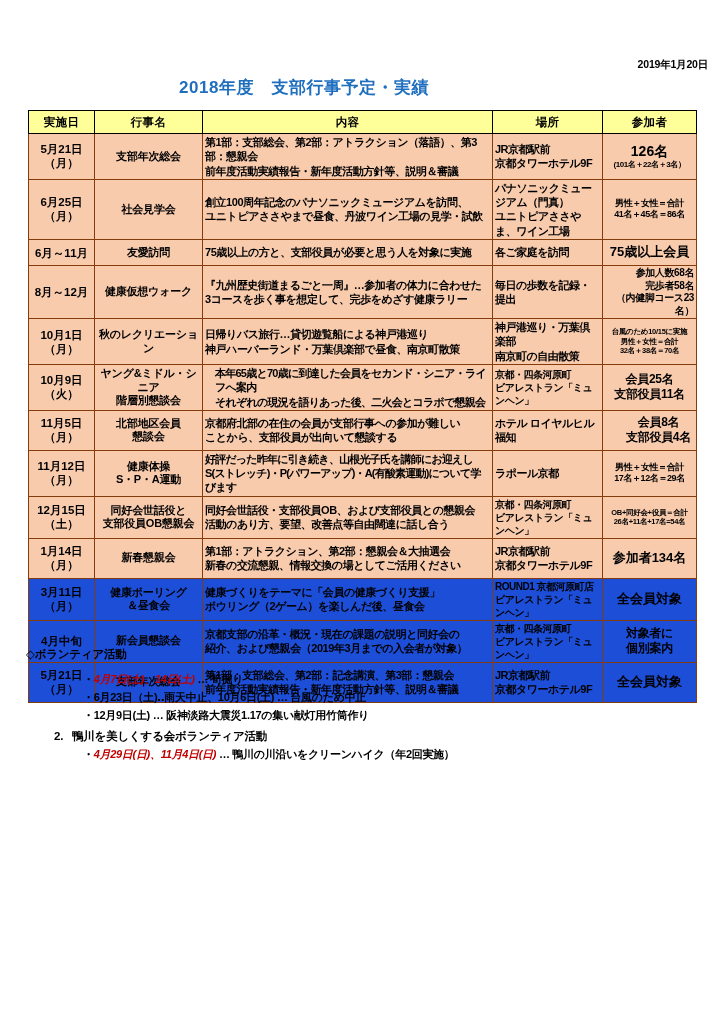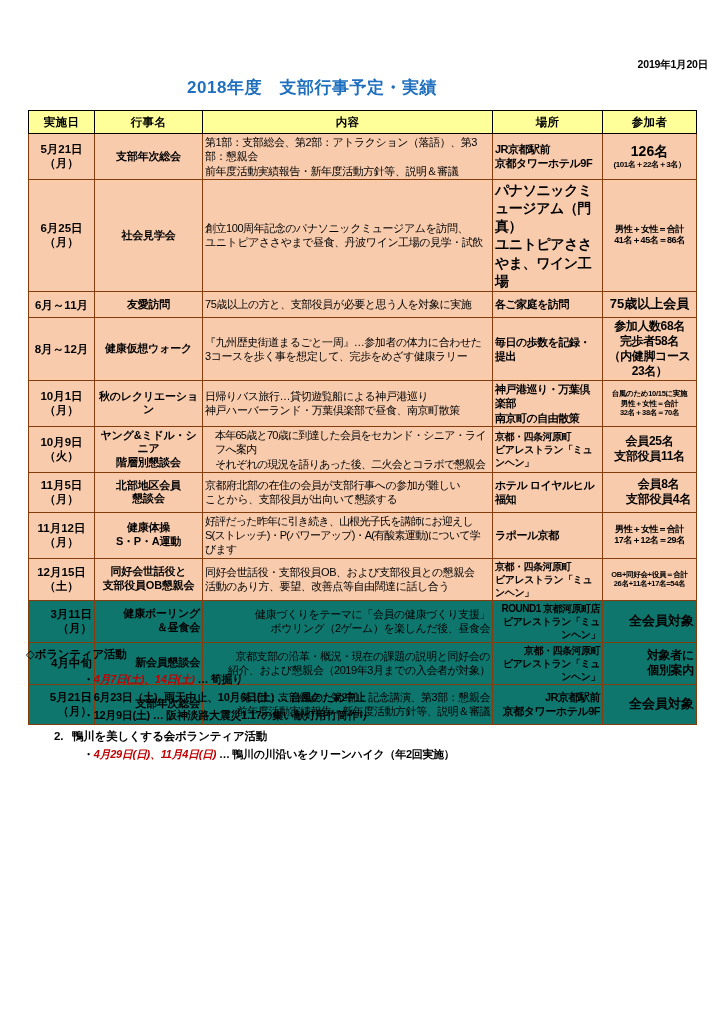--- a/index.html
+++ b/index.html
@@ -32,21 +32,21 @@
     font-size: 10.5px;
     font-weight: bold;
     letter-spacing: -0.2px;
     white-space: nowrap;
   }
 
   
   .doc-title {
     position: absolute;
     top: 76px;
-    left: 8px;
+    left: 0;
     width: 608px;
     text-align: center;
     font-size: 17px;
     font-weight: bold;
     color: #1f6fbf;
     letter-spacing: 0.5px;
     white-space: nowrap;
   }
 
   
@@ -79,41 +79,41 @@
     letter-spacing: 0.3px;
   }
   
   col.c-date    { width: 66px; }
   col.c-name    { width: 108px; }
   col.c-content { width: 290px; }
   col.c-place   { width: 110px; }
   col.c-people  { width: 94px; }
 
   tr.row-past td  { background: #f8cbad; }
-  tr.row-future td { background: #0f766e; text-align: right; }
+  tr.row-future td { background: #1d4ed8; }
 
   td.cell-date {
     text-align: center;
     font-size: 11.5px;
     font-weight: bold;
     line-height: 1.22;
     white-space: pre-line;
   }
   td.cell-name {
     text-align: center;
     font-size: 11px;
     font-weight: bold;
     line-height: 1.25;
     white-space: pre-line;
     letter-spacing: -0.2px;
   }
   td.cell-content {
     text-align: left;
     font-size: 11px;
-    font-weight: normal;
+    font-weight: bold;
     line-height: 1.3;
     white-space: pre-line;
     letter-spacing: -0.45px;
     padding-left: 3px;
   }
   td.cell-place {
     text-align: left;
     font-size: 11px;
     font-weight: bold;
     line-height: 1.3;
@@ -222,39 +222,39 @@
             <td class="cell-place">JR京都駅前
 京都タワーホテル9F</td>
             <td class="cell-people"><span class="p-mix-main">126名</span><span class="p-mix-sub">(101名＋22名＋3名）</span></td>
           </tr>
           <tr class="row-past" style="height: 40px;">
             <td class="cell-date">6月25日
 （月）</td>
             <td class="cell-name">社会見学会</td>
             <td class="cell-content">創立100周年記念のパナソニックミュージアムを訪問、
 ユニトピアささやまで昼食、丹波ワイン工場の見学・試飲</td>
-            <td class="cell-place" style="font-size: 14px;">パナソニックミュージアム（門真）
+            <td class="cell-place" style="font-size: 11px;">パナソニックミュージアム（門真）
 ユニトピアささやま、ワイン工場</td>
             <td class="cell-people p-sm">男性＋女性＝合計
 41名＋45名＝86名</td>
           </tr>
           <tr class="row-past" style="height: 26px;">
             <td class="cell-date">6月～11月</td>
             <td class="cell-name">友愛訪問</td>
             <td class="cell-content">75歳以上の方と、支部役員が必要と思う人を対象に実施</td>
             <td class="cell-place">各ご家庭を訪問</td>
             <td class="cell-people p-lg">75歳以上会員</td>
           </tr>
           <tr class="row-past" style="height: 44px;">
             <td class="cell-date">8月～12月</td>
             <td class="cell-name">健康仮想ウォーク</td>
             <td class="cell-content">『九州歴史街道まるごと一周』…参加者の体力に合わせた
 3コースを歩く事を想定して、完歩をめざす健康ラリー</td>
             <td class="cell-place">毎日の歩数を記録・提出</td>
-            <td class="cell-people p-sm" style="font-size: 12px;">参加人数68名
+            <td class="cell-people p-sm" style="font-size: 10px; text-align: right;">参加人数68名
 完歩者58名
 （内健脚コース23名）</td>
           </tr>
           <tr class="row-past" style="height: 40px;">
             <td class="cell-date">10月1日
 （月）</td>
             <td class="cell-name">秋のレクリエーション</td>
             <td class="cell-content">日帰りバス旅行…貸切遊覧船による神戸港巡り
 神戸ハーバーランド・万葉倶楽部で昼食、南京町散策</td>
             <td class="cell-place">神戸港巡り・万葉倶楽部
@@ -301,20 +301,30 @@
             <td class="cell-date">12月15日
 （土）</td>
             <td class="cell-name">同好会世話役と
 支部役員OB懇親会</td>
             <td class="cell-content">同好会世話役・支部役員OB、および支部役員との懇親会
 活動のあり方、要望、改善点等自由闊達に話し合う</td>
             <td class="cell-place" style="font-size: 10px;">京都・四条河原町
 ビアレストラン「ミュンヘン」</td>
             <td class="cell-people p-xs">OB+同好会+役員＝合計
 26名+11名+17名=54名</td>
+          </tr>
+          <tr class="row-past" style="height: 40px;">
+            <td class="cell-date">1月14日
+（月）</td>
+            <td class="cell-name">新春懇親会</td>
+            <td class="cell-content">第1部：アトラクション、第2部：懇親会＆大抽選会
+新春の交流懇親、情報交換の場としてご活用ください</td>
+            <td class="cell-place">JR京都駅前
+京都タワーホテル9F</td>
+            <td class="cell-people p-lg">参加者134名</td>
           </tr>
           <tr class="row-future" style="height: 40px;">
             <td class="cell-date">3月11日
 （月）</td>
             <td class="cell-name">健康ボーリング
 ＆昼食会</td>
             <td class="cell-content">健康づくりをテーマに「会員の健康づくり支援」
 ボウリング（2ゲーム）を楽しんだ後、昼食会</td>
             <td class="cell-place" style="font-size: 10px;">ROUND1 京都河原町店
 ビアレストラン「ミュンヘン」</td>

